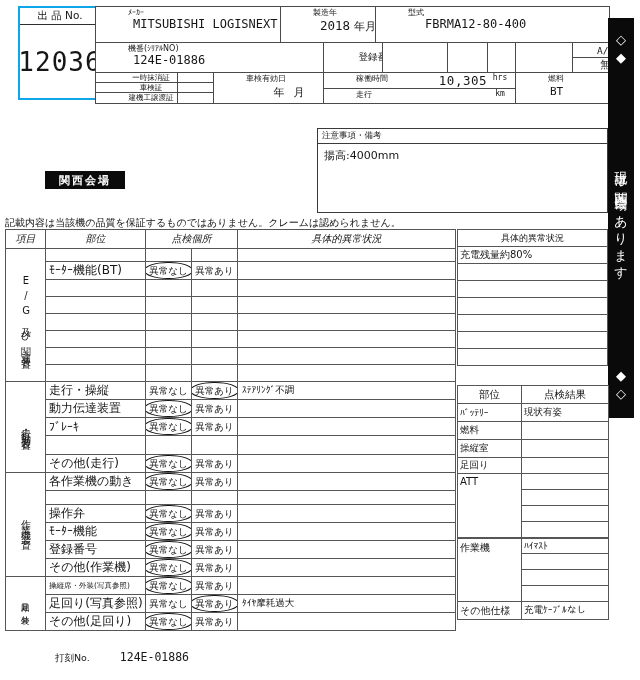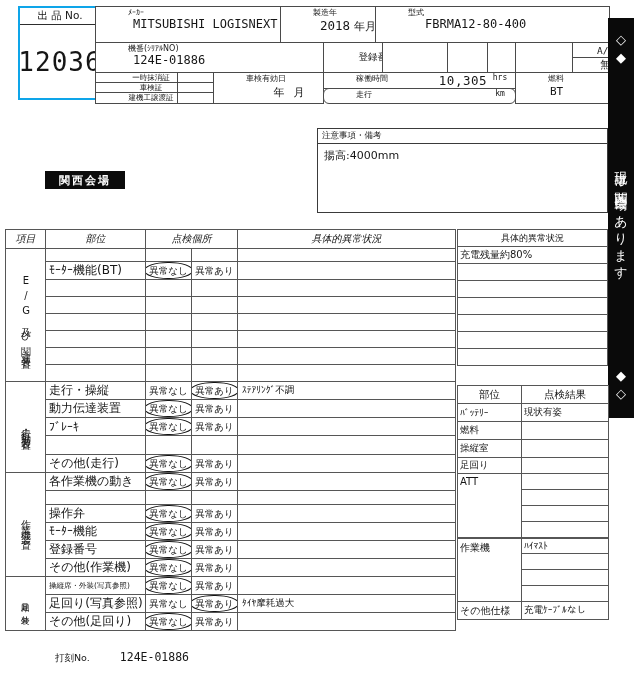--- a/index.html
+++ b/index.html
@@ -154,40 +154,41 @@
         <span>月</span>
       </div>
     </div>
     <div class="hc" style="left:228px;top:66px;width:193px;height:17px;">
       <div class="meter-row">
         <span class="mlbl">稼働時間</span>
         <span class="mval mono">10,305</span>
         <span class="munit mono">hrs</span>
       </div>
     </div>
-    <div class="hc" style="left:228px;top:82px;width:193px;height:16px;border-radius:6px;">
+    <div class="hc" style="left:228px;top:82px;width:193px;height:16px;">
       <div class="meter-row">
         <span class="mlbl">走行</span>
         <span class="munit mono">km</span>
       </div>
     </div>
     <div class="hc" style="left:420px;top:66px;width:96px;height:32px;">
       <div class="lbl">燃料</div>
       <div class="fuel-val mono">BT</div>
     </div>
   </div>
 
 
   <div class="abs" id="venue-badge">関西会場</div>
 
   <div class="abs" id="caution-box">
     <div class="ct">注意事項・備考</div>
     <div class="cb">揚高:4000mm</div>
   </div>
 
+  <div class="abs" id="disclaimer">記載内容は当該機の品質を保証するものではありません。クレームは認められません。</div>
 
   <div class="abs" id="side-banner">
     <span class="deco">◇◆</span>
     <span class="btext">現車は関西会場にあります</span>
     <span class="deco">◆◇</span>
   </div>
 
   <div class="abs" id="main-table">
     <table>
       <colgroup>

